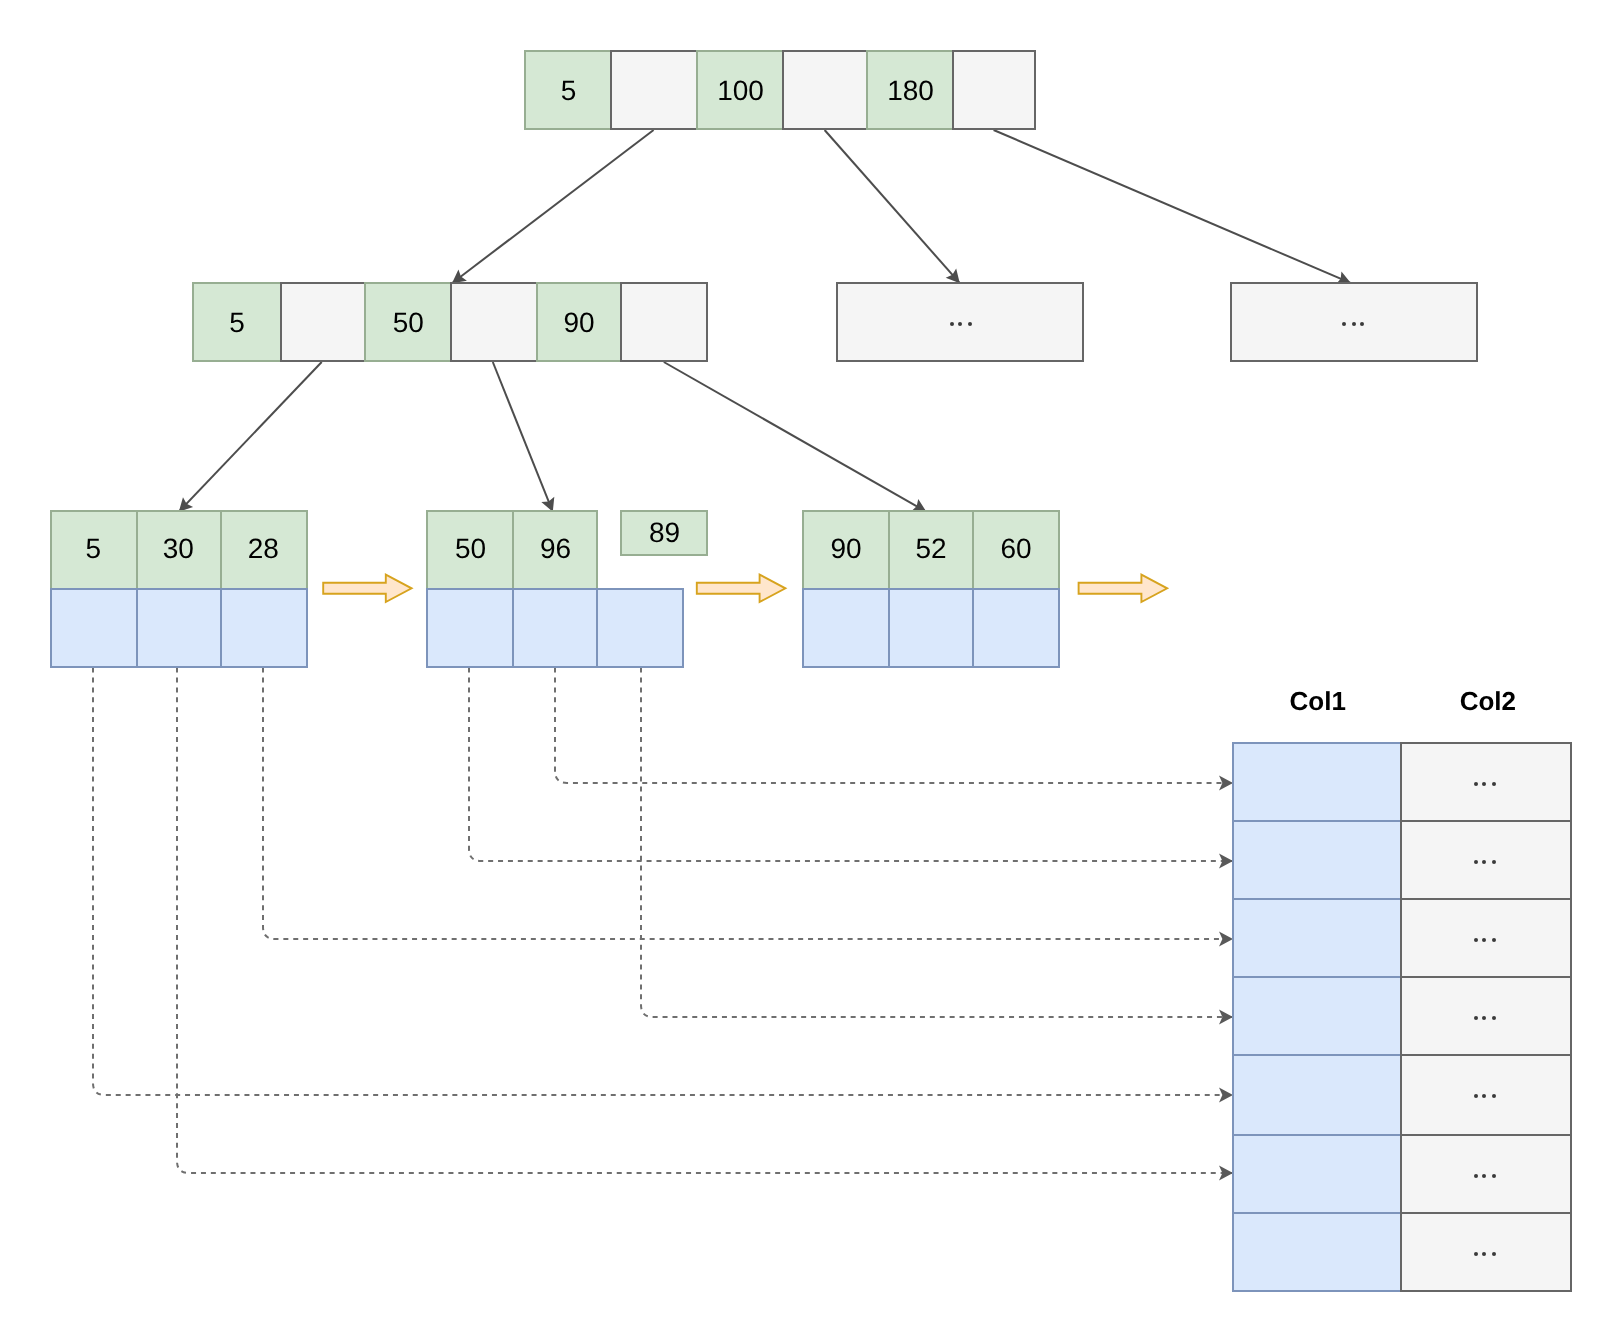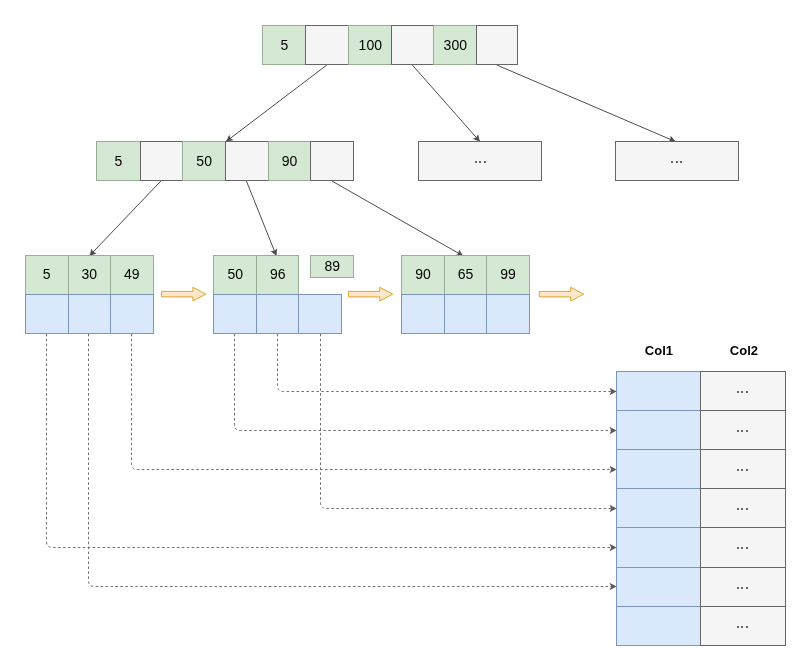--- a/index.html
+++ b/index.html
@@ -80,21 +80,21 @@
         <path d="M 348.4 291.4 L 379.8 291.4 L 379.8 287.29999999999995 L 392.7 294.15 L 379.8 301 L 379.8 296.9 L 348.4 296.9 Z" fill="#ffe6cc" stroke="#d7a31e" stroke-width="0.95" stroke-linejoin="miter"></path>
         <path d="M 539.3 291.4 L 570.6999999999999 291.4 L 570.6999999999999 287.29999999999995 L 583.5999999999999 294.15 L 570.6999999999999 301 L 570.6999999999999 296.9 L 539.3 296.9 Z" fill="#ffe6cc" stroke="#d7a31e" stroke-width="0.95" stroke-linejoin="miter"></path>
       </g>
   </svg>
 
 <div class="node" style="left: 0px; top: 25.1px; width: 255px; height: 39.9px;">
       <div class="cell cell-key" style="position: absolute; left: 262.3px; top: 0px; width: 44px; height: 39.9px;">5</div>
       <div class="cell cell-ptr" style="position: absolute; left: 305.3px; top: 0px; width: 44px; height: 39.9px;"></div>
       <div class="cell cell-key" style="position: absolute; left: 348.3px; top: 0px; width: 44px; height: 39.9px;">100</div>
       <div class="cell cell-ptr" style="position: absolute; left: 391.3px; top: 0px; width: 43px; height: 39.9px;"></div>
-      <div class="cell cell-key" style="position: absolute; left: 433.3px; top: 0px; width: 44px; height: 39.9px;">300</div>
+      <div class="cell cell-key" style="position: absolute; left: 433.3px; top: 0px; width: 44px; height: 39.9px;">180</div>
       <div class="cell cell-ptr" style="position: absolute; left: 476.3px; top: 0px; width: 42px; height: 39.9px;"></div>
     </div>
     <div class="node" style="left: 0px; top: 141.1px; width: 256.2px; height: 39.9px;">
       <div class="cell cell-key" style="position: absolute; left: 96.4px; top: 0px; width: 44.2px; height: 39.9px;">5</div>
       <div class="cell cell-ptr" style="position: absolute; left: 139.6px; top: 0px; width: 43.5px; height: 39.9px;"></div>
       <div class="cell cell-key" style="position: absolute; left: 182.1px; top: 0px; width: 44.1px; height: 39.9px;">50</div>
       <div class="cell cell-ptr" style="position: absolute; left: 225.2px; top: 0px; width: 43.4px; height: 39.9px;"></div>
       <div class="cell cell-key" style="position: absolute; left: 267.6px; top: 0px; width: 43.8px; height: 39.9px;">90</div>
       <div class="cell cell-ptr" style="position: absolute; left: 310.4px; top: 0px; width: 44px; height: 39.9px;"></div>
     </div>
@@ -107,21 +107,21 @@
     <div class="ellipsis-box" style="left: 614.8px; top: 141.1px; width: 124px; height: 39.9px;"></div>
     <div class="dots" title="..." style="left: 671.3px; top: 160.85px; width: 11px; height: 2px;">
       <i style="left: 0px; top: 0px;"></i>
       <i style="left: 4.5px; top: 0px;"></i>
       <i style="left: 9px; top: 0px;"></i>
     </div>
     <div class="leaf" style="left: 24.7px; top: 255.4px; width: 128.2px; height: 78.4px;">
       <div class="leaf-row" style="top: 0px; width: 128.2px; height: 39.6px;">
         <div class="leaf-key" style="position: absolute; left: 0px; top: 0px; width: 44px; height: 39.6px;">5</div>
         <div class="leaf-key" style="position: absolute; left: 43px; top: 0px; width: 43px; height: 39.6px;">30</div>
-        <div class="leaf-key" style="position: absolute; left: 85px; top: 0px; width: 44px; height: 39.6px;">49</div>
+        <div class="leaf-key" style="position: absolute; left: 85px; top: 0px; width: 44px; height: 39.6px;">28</div>
       </div>
       <div class="leaf-row" style="top: 38.6px; width: 128.2px; height: 39.8px;">
         <div class="leaf-ptr" style="position: absolute; left: 0px; top: 0px; width: 44px; height: 39.8px;"></div>
         <div class="leaf-ptr" style="position: absolute; left: 43px; top: 0px; width: 43px; height: 39.8px;"></div>
         <div class="leaf-ptr" style="position: absolute; left: 85px; top: 0px; width: 44px; height: 39.8px;"></div>
       </div>
     </div>
     <div class="leaf" style="left: 213.3px; top: 255.4px; width: 128.2px; height: 78.4px;">
       <div class="leaf-row" style="top: 0px; width: 128.2px; height: 39.6px;">
         <div class="leaf-key" style="position: absolute; left: 0px; top: 0px; width: 44px; height: 39.6px;">50</div>
@@ -130,22 +130,22 @@
       </div>
       <div class="leaf-row" style="top: 38.6px; width: 128.2px; height: 39.8px;">
         <div class="leaf-ptr" style="position: absolute; left: 0px; top: 0px; width: 44px; height: 39.8px;"></div>
         <div class="leaf-ptr" style="position: absolute; left: 43px; top: 0px; width: 43px; height: 39.8px;"></div>
         <div class="leaf-ptr" style="position: absolute; left: 85px; top: 0px; width: 44px; height: 39.8px;"></div>
       </div>
     </div>
     <div class="leaf" style="left: 401px; top: 255.4px; width: 128.1px; height: 78.4px;">
       <div class="leaf-row" style="top: 0px; width: 128.1px; height: 39.6px;">
         <div class="leaf-key" style="position: absolute; left: 0px; top: 0px; width: 44px; height: 39.6px;">90</div>
-        <div class="leaf-key" style="position: absolute; left: 43px; top: 0px; width: 43px; height: 39.6px;">65</div>
-        <div class="leaf-key" style="position: absolute; left: 85px; top: 0px; width: 44px; height: 39.6px;">99</div>
+        <div class="leaf-key" style="position: absolute; left: 43px; top: 0px; width: 43px; height: 39.6px;">52</div>
+        <div class="leaf-key" style="position: absolute; left: 85px; top: 0px; width: 44px; height: 39.6px;">60</div>
       </div>
       <div class="leaf-row" style="top: 38.6px; width: 128.1px; height: 39.8px;">
         <div class="leaf-ptr" style="position: absolute; left: 0px; top: 0px; width: 44px; height: 39.8px;"></div>
         <div class="leaf-ptr" style="position: absolute; left: 43px; top: 0px; width: 43px; height: 39.8px;"></div>
         <div class="leaf-ptr" style="position: absolute; left: 85px; top: 0px; width: 44px; height: 39.8px;"></div>
       </div>
     </div>
     <div class="tbl-h" style="left: 616.7px; top: 344.3px; width: 84.4px;">Col1</div>
     <div class="tbl-h" style="left: 701.7px; top: 344.3px; width: 84.5px;">Col2</div>
     <div class="tbl-cell tbl-c1" style="left: 616px; top: 371.1px; width: 85.4px; height: 40px;"></div>

